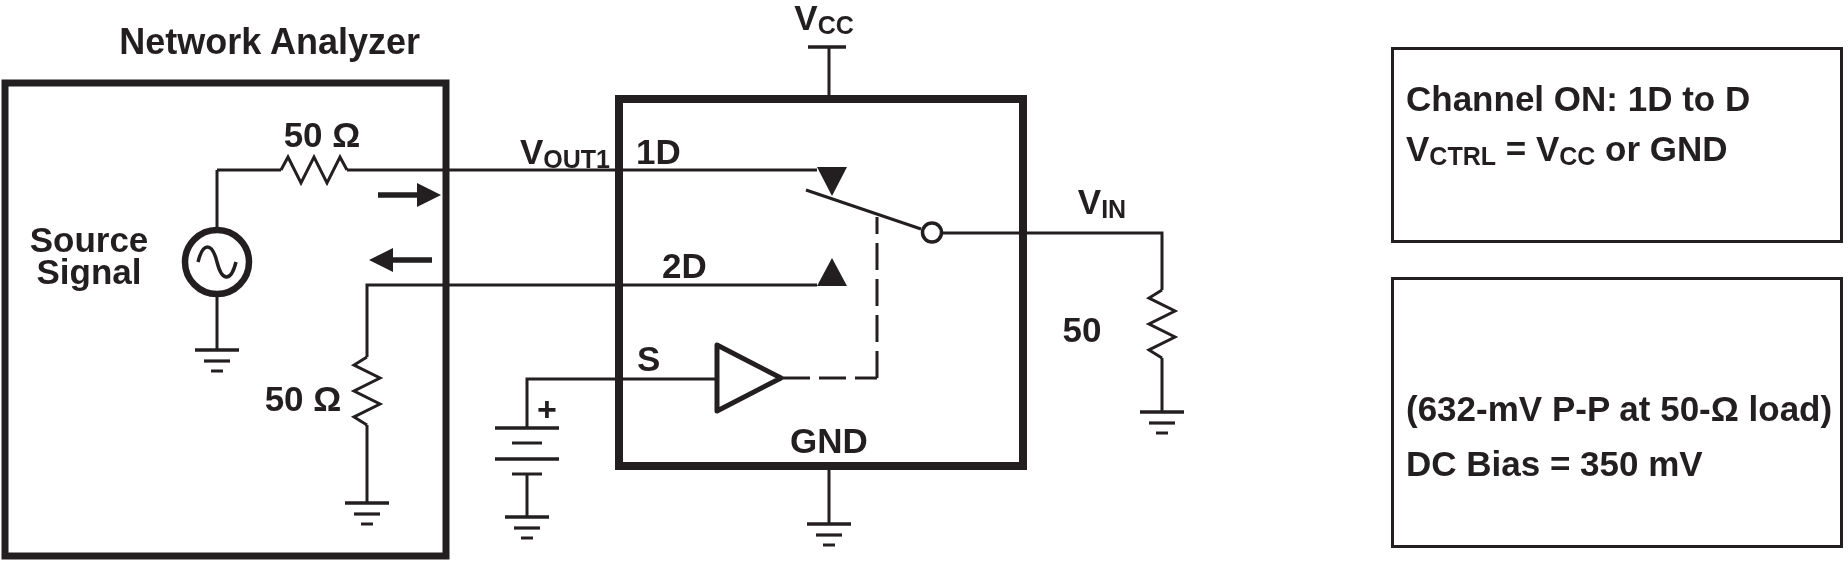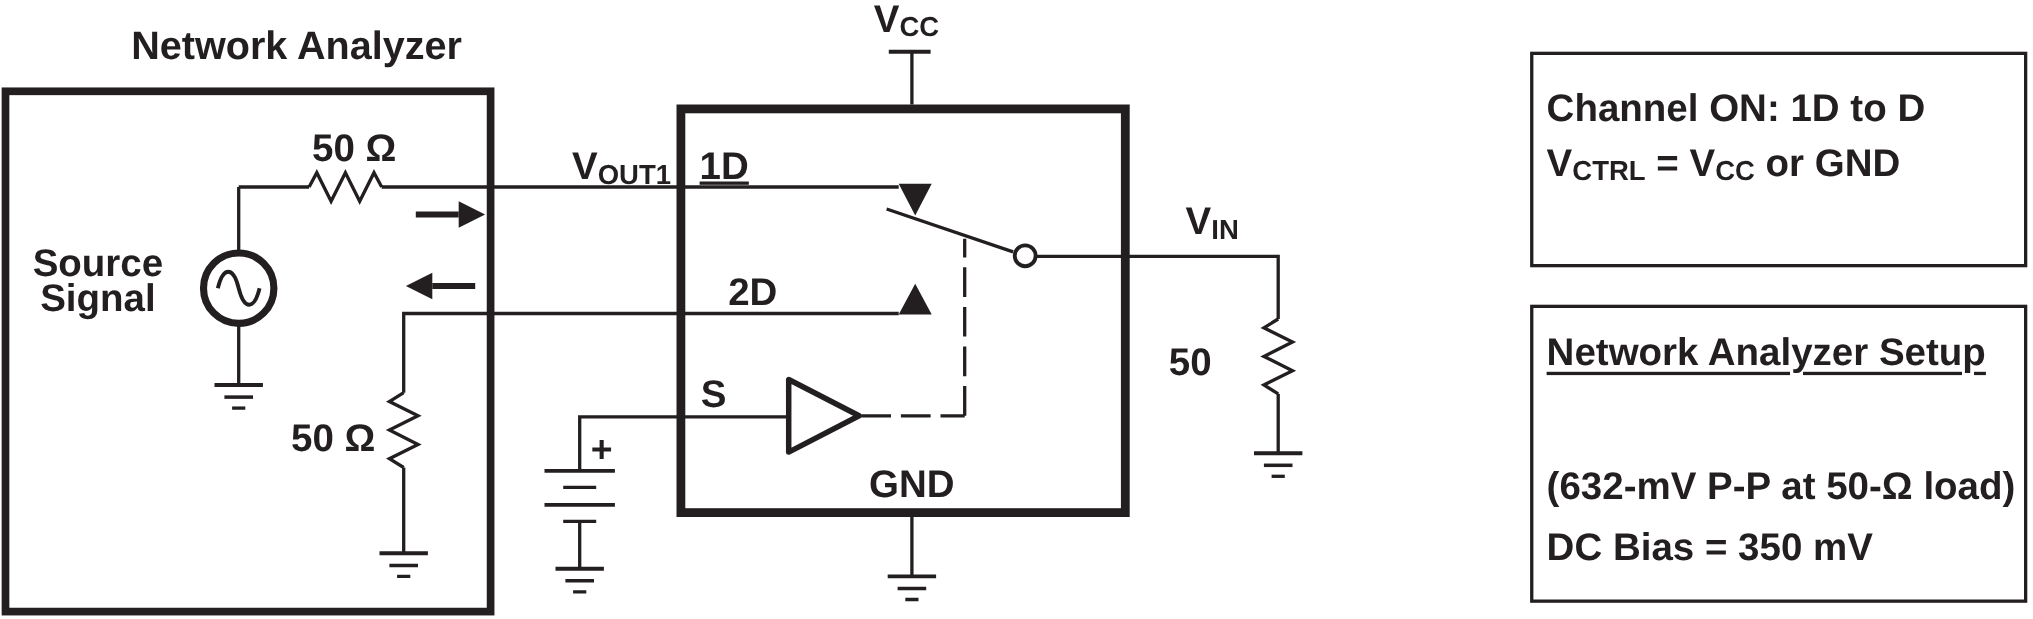--- a/index.html
+++ b/index.html
@@ -133,30 +133,29 @@
   <div class="lbl ctr" style="left:1052px; top:312px; width:60px;">50</div>
 
   <div class="lbl ctr" style="left:784px; top:0px; width:80px;"><span>V</span><sub class="sub">CC</sub></div>
 
   <div class="lbl rgt" style="left:480px; top:134px; width:130px;"><span>V</span><sub class="sub">OUT1</sub></div>
 
 
 
   <div class="lbl ctr" style="left:1062px; top:184px; width:80px;"><span>V</span><sub class="sub">IN</sub></div>
 
-  <div class="lbl" style="left:636px; top:134px;text-decoration:underline;">1D</div>
+  <div class="lbl" style="left:636px; top:134px;">1D</div>
   <div class="lbl" style="left:662px; top:248px;">2D</div>
   <div class="lbl" style="left:637px; top:341px;">S</div>
   <div class="lbl ctr" style="left:789px; top:423px; width:80px;">GND</div>
   <div class="lbl ctr" style="left:530px; top:392px; width:34px; font-size:34px;">+</div>
 
   <div class="infobox" style="left:1391px; top:47px; width:452px; height:196px;">
     <div class="box-line">Channel ON: 1D to D</div>
     <div class="box-line"><span>V</span><sub class="sub">CTRL</sub><span> = V</span><sub class="sub">CC</sub><span> or GND</span></div>
   </div>
 
   <div class="infobox" style="left:1391px; top:277px; width:452px; height:271px;">
-    <span class="setup-title">Network Analyzer Setup</span>
     <p class="setup-para"><br><span>(632-mV P-P at 50-Ω load)</span></p>
     <p class="setup-para2">DC Bias = 350 mV</p>
   </div>
 
 </div>
 
 </body></html>

